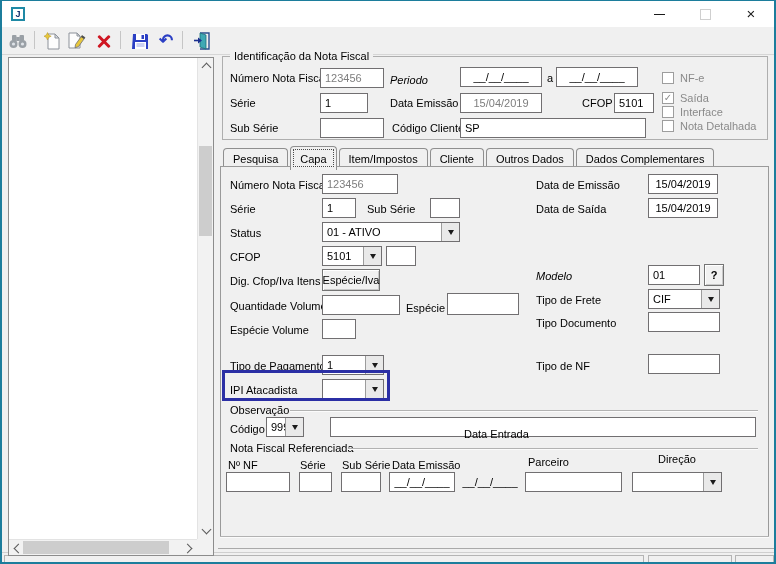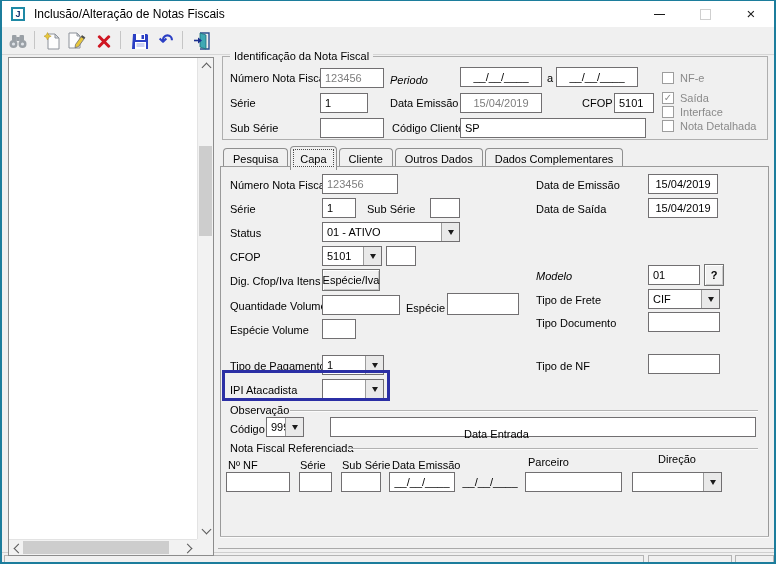--- a/index.html
+++ b/index.html
@@ -78,21 +78,20 @@
 
   <div class="bord" style="left:0;top:0;right:0;width:776px;height:1px;"></div>
   <div class="bord" style="left:0;top:0;width:2px;height:564px;"></div>
   <div class="bord" style="right:0;top:0;width:2px;height:564px;position:absolute;"></div>
   <div class="bord" style="left:0;top:562px;width:776px;height:2px;"></div>
 
   <div class="titlebar">
     <span class="appicon">
         <span>J</span>
       </span>
-    <span class="apptitle">Inclusão/Alteração de Notas Fiscais</span>
     <div class="wbtn" style="left:634px;">
         <span class="minbar"></span>
       </div>
     <div class="wbtn" style="left:680px;">
         <span class="maxbox"></span>
       </div>
     <div class="wbtn" style="left:726px;">
         <span class="closex">×</span>
       </div>
   </div>
@@ -214,20 +213,23 @@
       <span></span>
     </div>
   <span class="cklb" style="left:680px;top:120px;">Nota Detalhada</span>
 
   <div class="tabrow" style="left:223px;top:144px;height:24px;">
     <div class="ttab">
         <span>Pesquisa</span>
       </div>
     <div class="ttab sel">
         <span>Capa</span>
+      </div>
+    <div class="ttab">
+        <span>Item/Impostos</span>
       </div>
     <div class="ttab">
         <span>Cliente</span>
       </div>
     <div class="ttab">
         <span>Outros Dados</span>
       </div>
     <div class="ttab">
         <span>Dados Complementares</span>
       </div>

